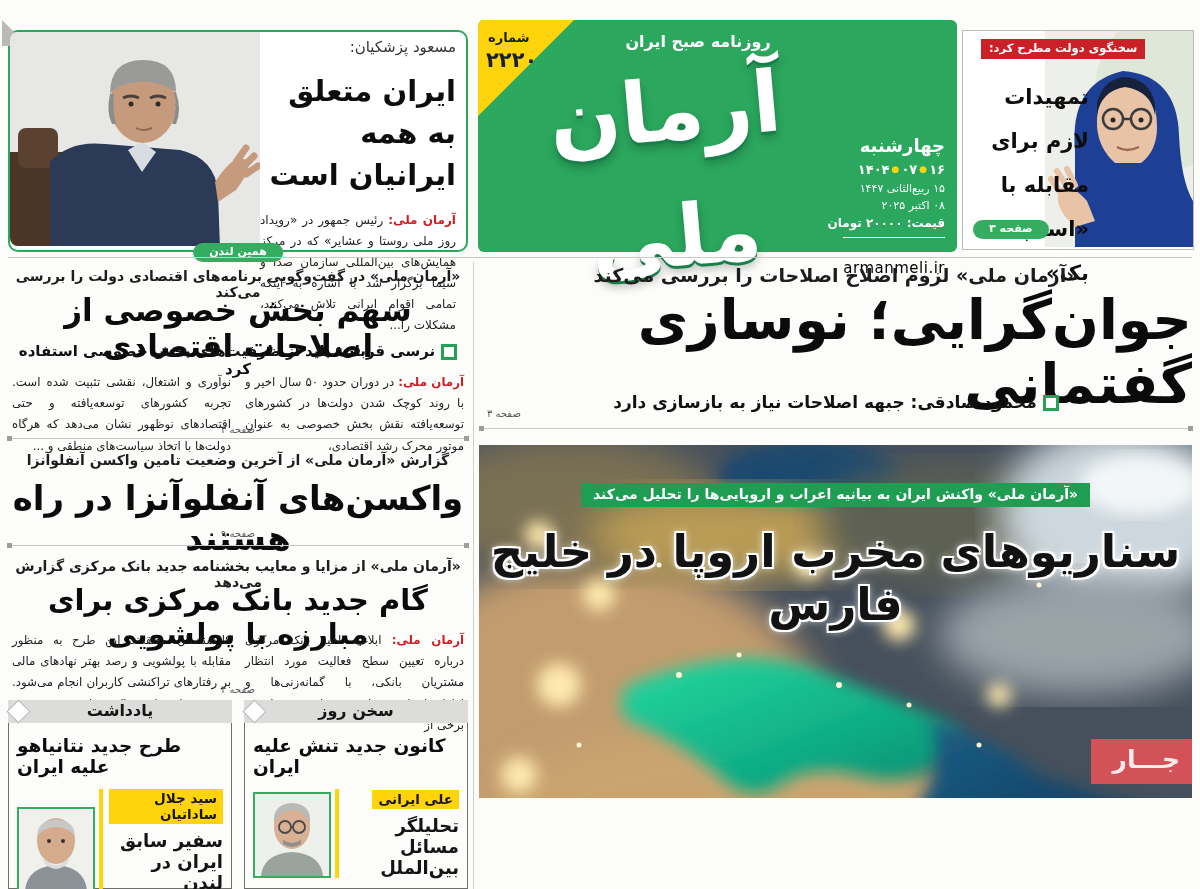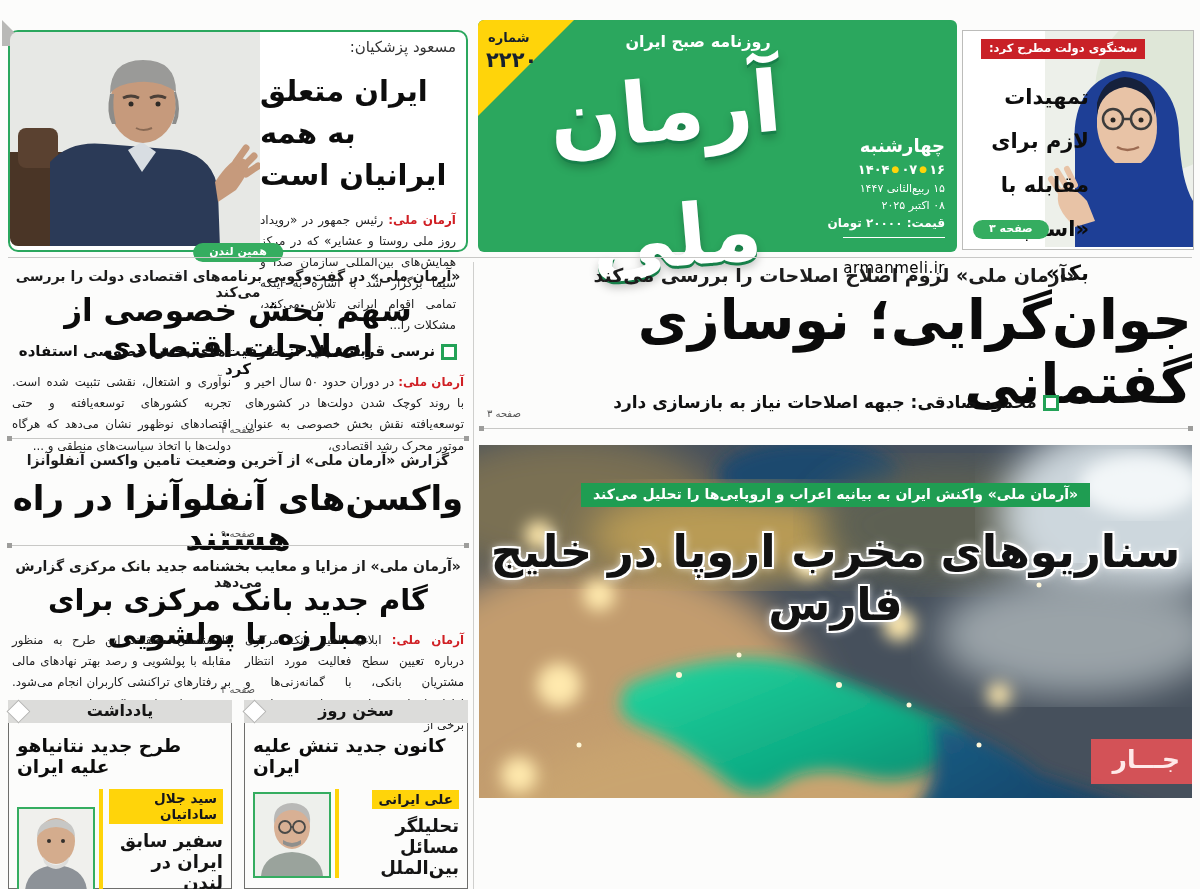--- a/index.html
+++ b/index.html
@@ -23,21 +23,21 @@
   .just{text-align:justify;text-align-last:right;}
   .redlead{color:#d01f24;font-weight:bold;}
   
   .pezbox{position:absolute;left:8px;top:30px;width:456px;height:218px;background:#fff;
     border:2px solid #2ba75e;border-radius:10px;}
   .pezfold{position:absolute;left:-8px;top:-12px;width:0;height:0;
     border-right:26px solid #b9b9b7;border-top:26px solid transparent;transform:rotate(90deg);}
   .pezphoto{position:absolute;left:0;top:0;width:250px;height:214px;border-radius:8px 0 0 8px;overflow:hidden;}
   .peztext{position:absolute;right:10px;top:6px;width:196px;}
   .pezkicker{font-size:15px;color:#333;text-align:right;}
-  .pezhead{font-size:29px;line-height:1.45;font-weight:800;text-align:left;margin-top:14px;color:#0d0d0d;}
+  .pezhead{font-size:29px;line-height:1.45;font-weight:800;text-align:right;margin-top:14px;color:#0d0d0d;}
   .pezlead{font-size:12px;line-height:1.75;margin-top:14px;color:#222;}
   .pezpill{bottom:-12px;left:50%;transform:translateX(-50%);}
   
   .masthead{position:absolute;left:478px;top:20px;width:479px;height:232px;background:#2ba75e;border-radius:6px;}
   .mh-corner{position:absolute;left:0;top:0;width:96px;height:96px;background:#ffd40a;
     clip-path:polygon(0 0,100% 0,0 100%);border-radius:6px 0 0 0;}
   .mh-issue-label{position:absolute;left:10px;top:10px;font-size:13px;font-weight:bold;color:#17202e;}
   .mh-issue-num{position:absolute;left:8px;top:28px;font-size:21px;font-weight:800;color:#17202e;}
   .mh-tagline{position:absolute;top:12px;left:90px;width:260px;text-align:center;color:#fff;font-weight:bold;font-size:16px;}
   .mh-logo{position:absolute;top:28px;right:110px;left:16px;text-align:center;color:#fff;

